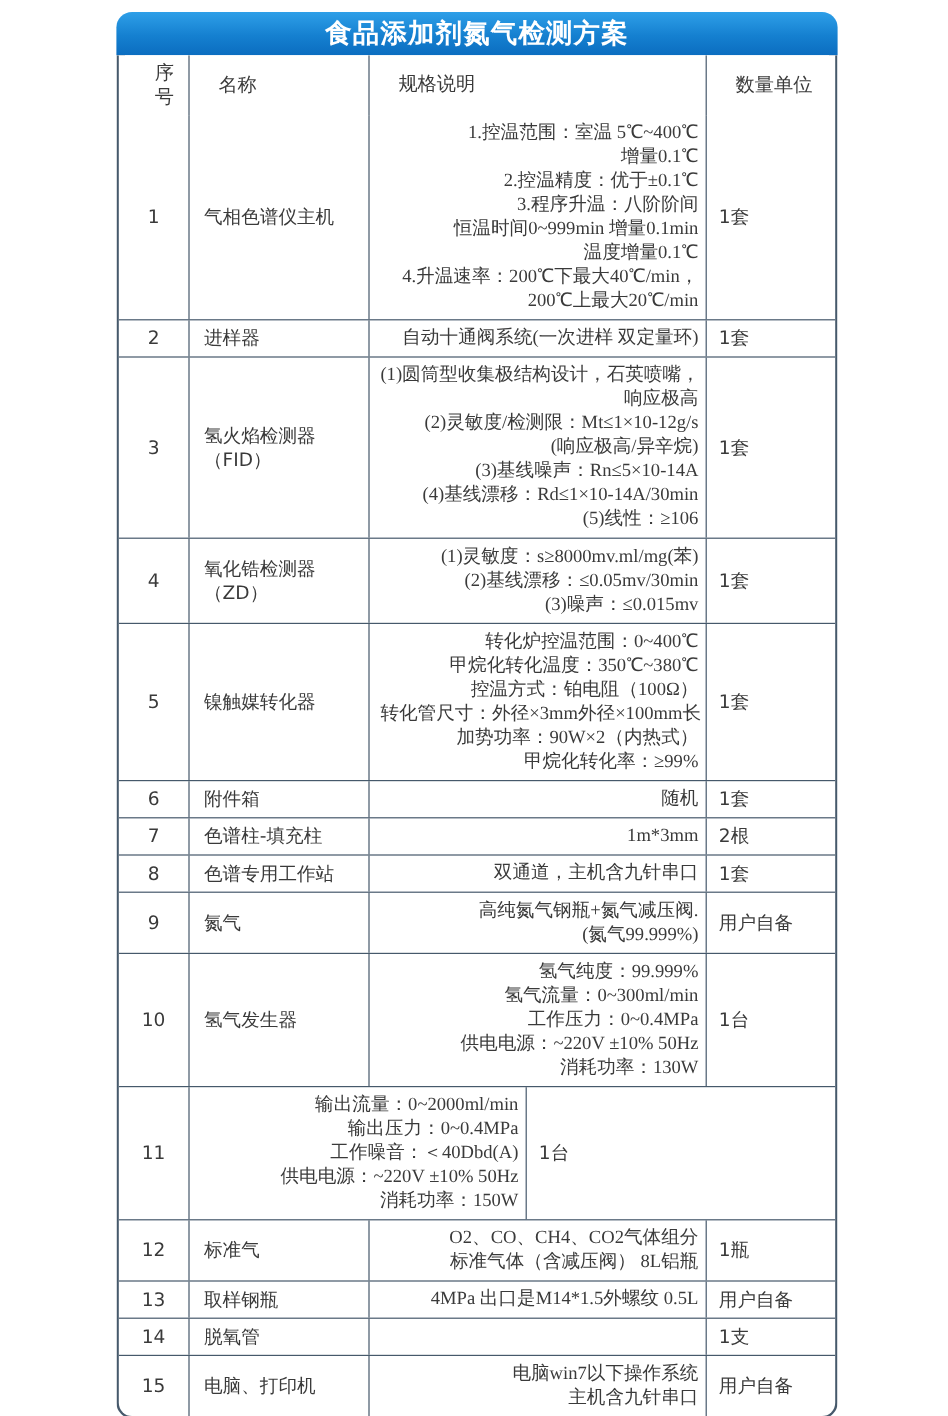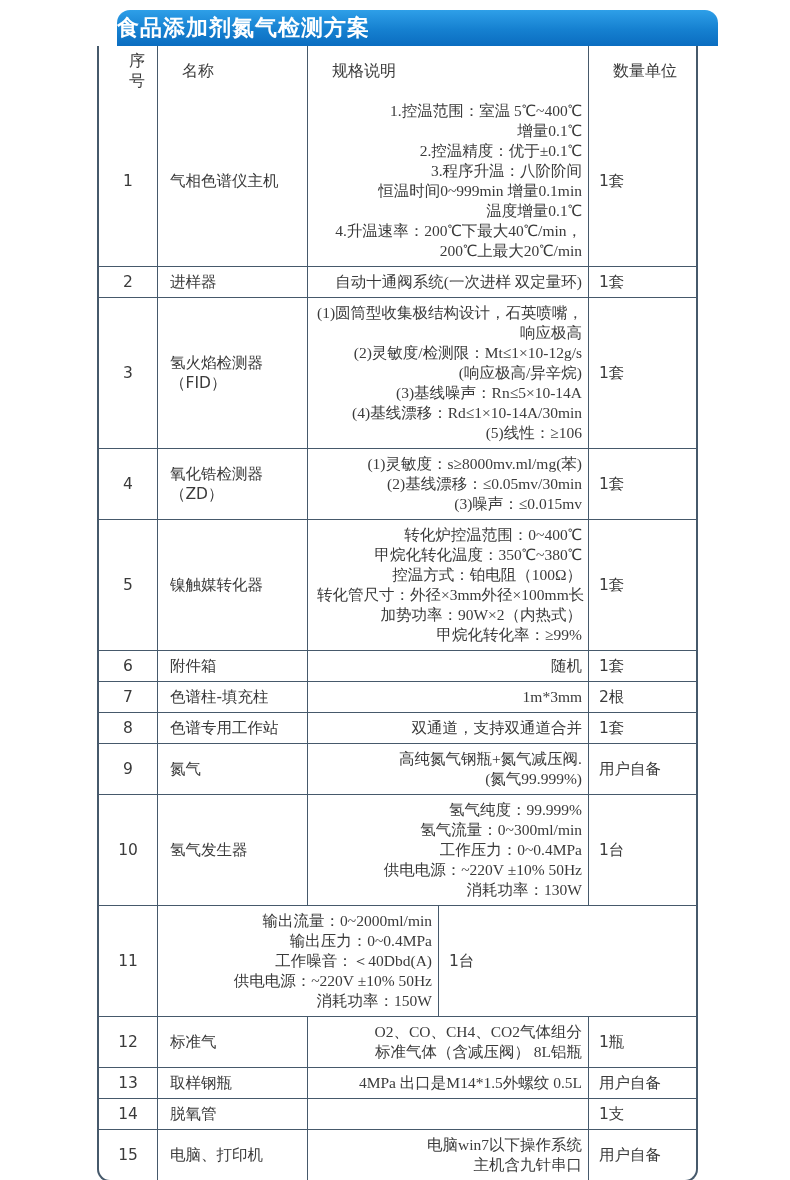--- a/index.html
+++ b/index.html
@@ -10,22 +10,22 @@
     color:#3a3a3a;
     -webkit-font-smoothing:antialiased;
   }
   .doc {
     position:absolute; left:97px; top:10px; width:601px;
   }
   .title-bar {
     height:36px; width:100%;
     background:linear-gradient(180deg,#2e9fe8 0%,#1580d0 55%,#0b6dc0 100%);
     border-radius:13px 13px 0 0;
-    display:flex; align-items:center; justify-content:flex-start;
-    color:#ffffff; font-size:22px; font-weight:bold; letter-spacing:1px;margin-left:20px;
+    display:flex; align-items:center; justify-content:center;
+    color:#ffffff; font-size:22px; font-weight:bold; letter-spacing:1px;
   }
   .tbl {
     border:2px solid #46596b; border-top:none;
     border-radius:0 0 13px 13px; overflow:hidden;
     background:#ffffff;
   }
   .row { display:flex; border-top:1.5px solid #46596b; align-items:stretch; }
   .row:first-child { border-top:none; }
   .cell {
     display:flex; flex-direction:column; justify-content:center;
@@ -127,21 +127,21 @@
           <div class="cell c-name">色谱柱-填充柱</div>
           <div class="cell c-spec">
             <div class="spec-line">1m*3mm</div>
           </div>
           <div class="cell c-qty">2根</div>
         </div>
         <div class="row body">
           <div class="cell c-no">8</div>
           <div class="cell c-name">色谱专用工作站</div>
           <div class="cell c-spec">
-            <div class="spec-line">双通道，支持双通道合并</div>
+            <div class="spec-line">双通道，主机含九针串口</div>
           </div>
           <div class="cell c-qty">1套</div>
         </div>
         <div class="row body">
           <div class="cell c-no">9</div>
           <div class="cell c-name">氮气</div>
           <div class="cell c-spec">
             <div class="spec-line">高纯氮气钢瓶+氮气减压阀.</div>
             <div class="spec-line">(氮气99.999%)</div>
           </div>

